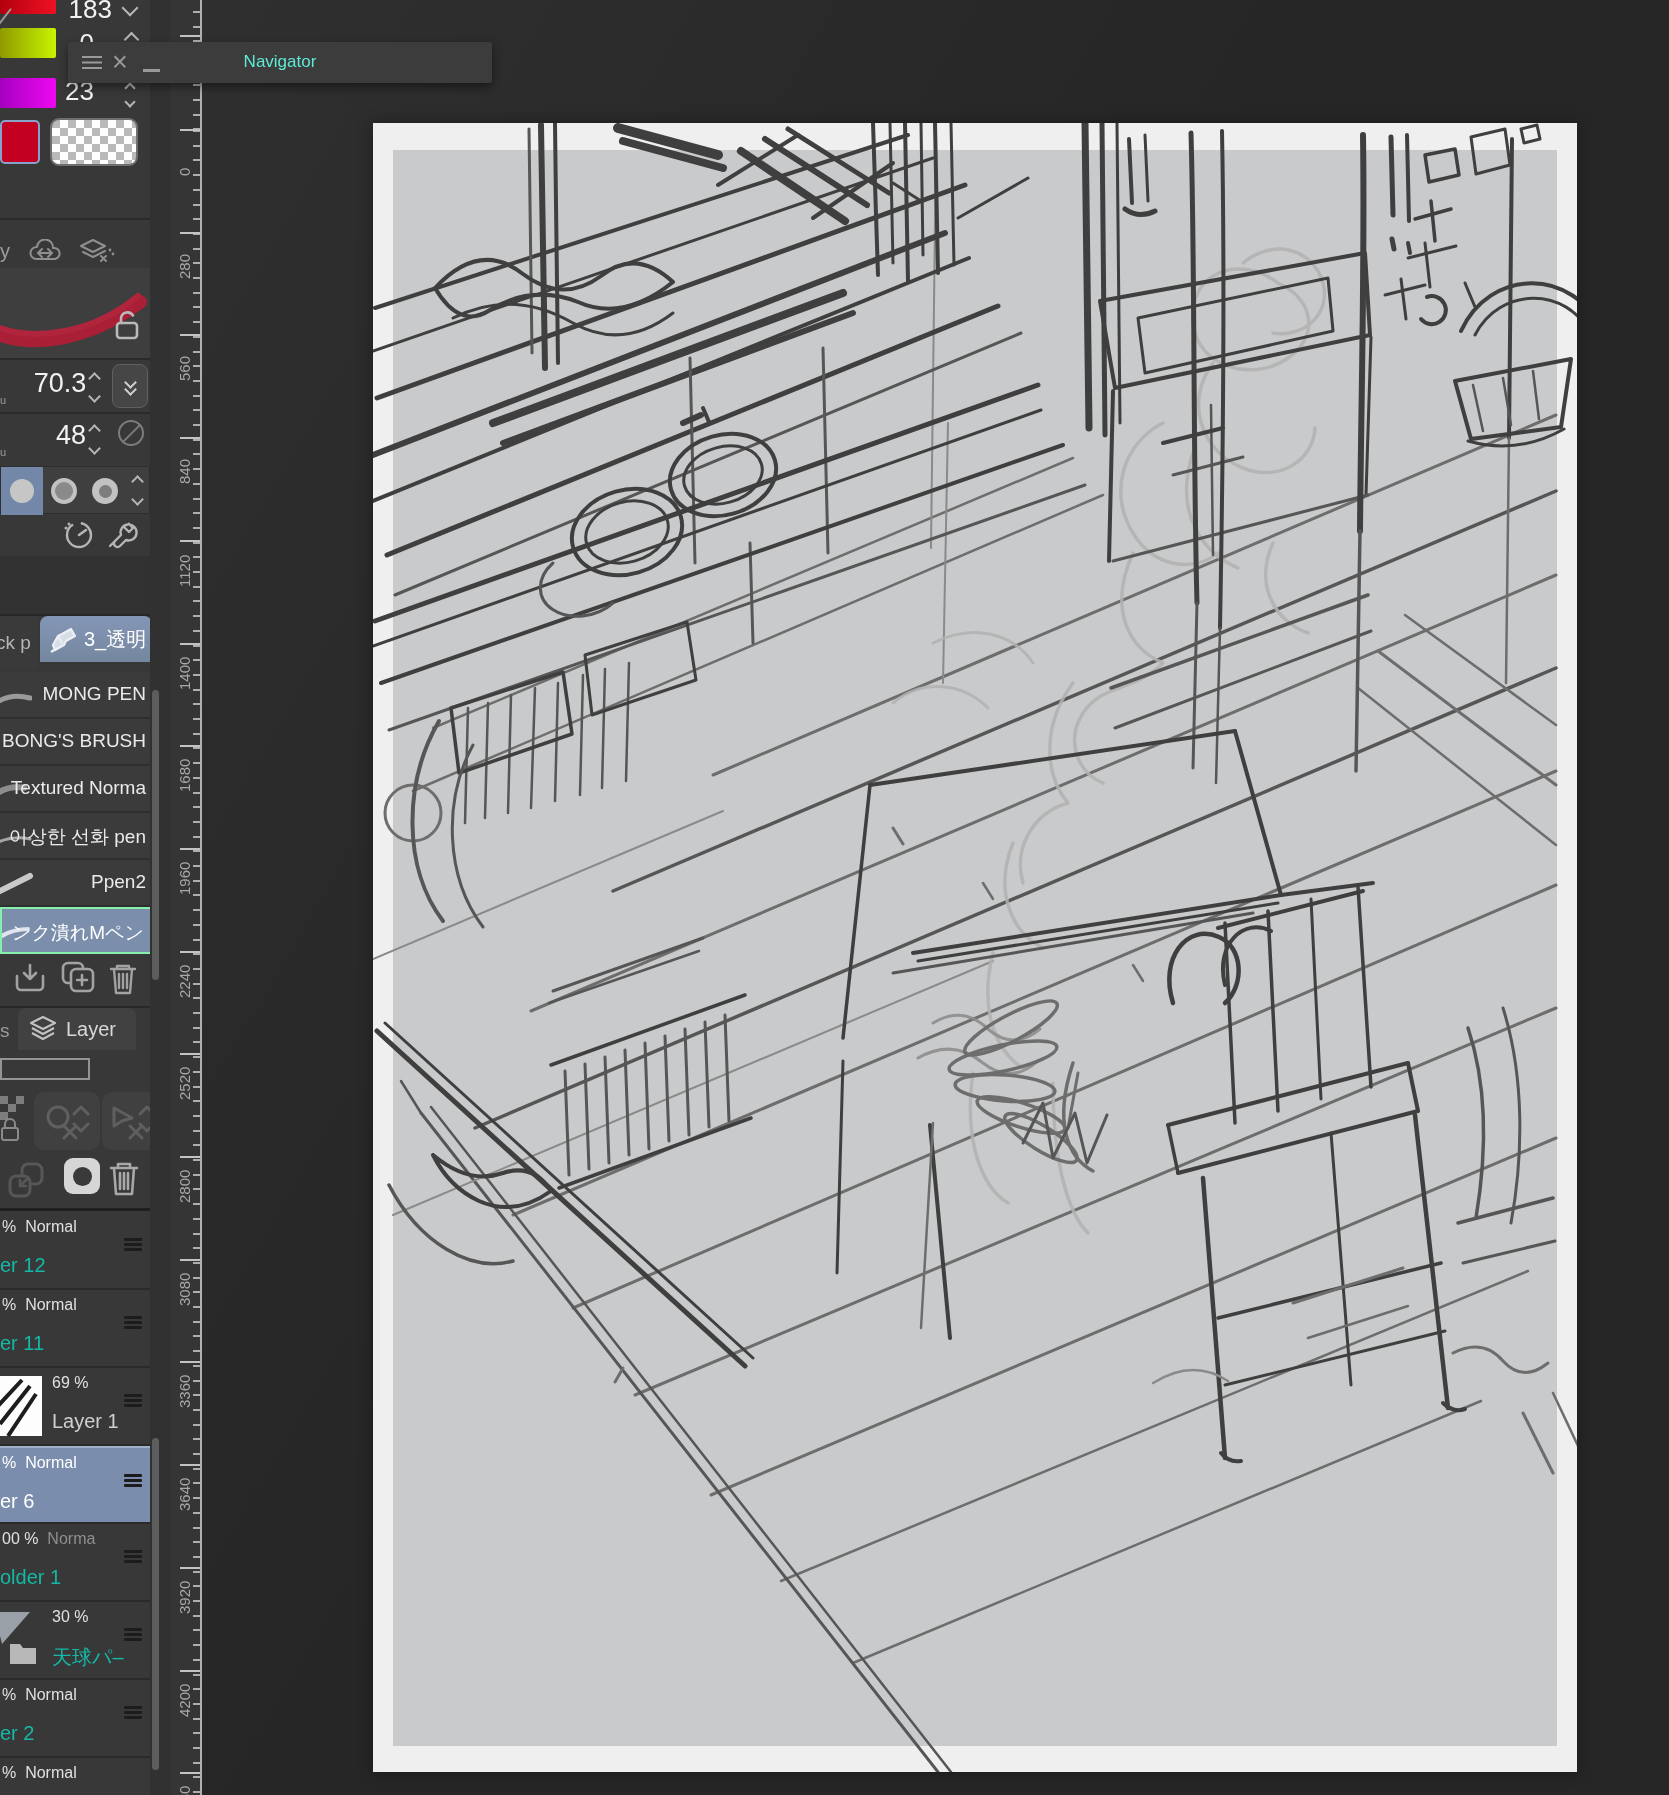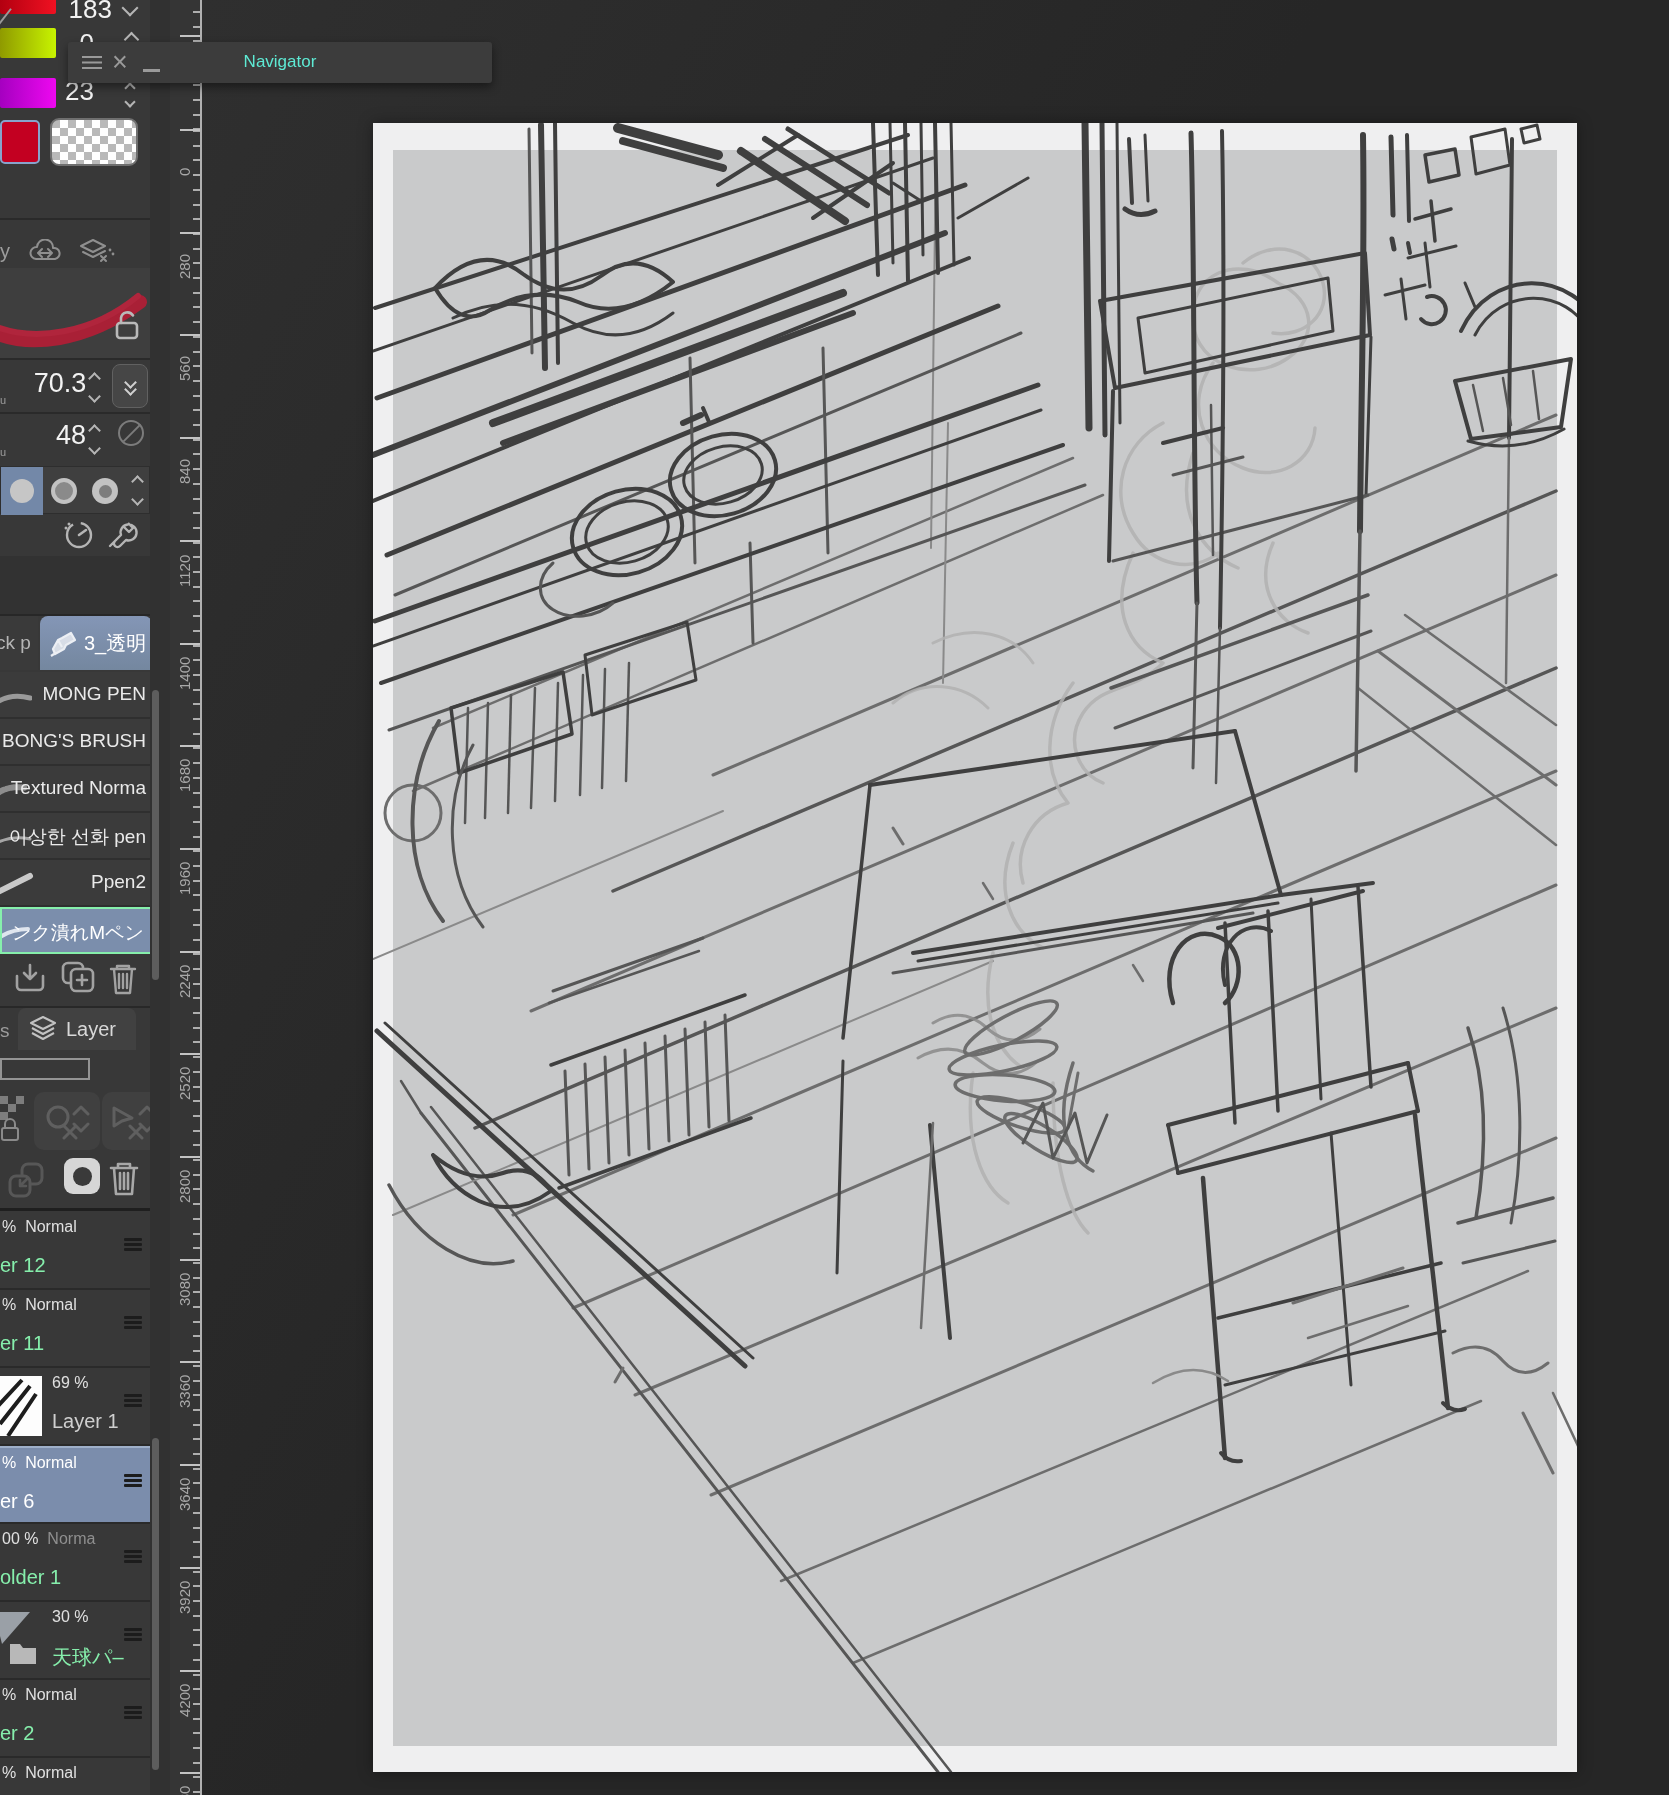--- a/index.html
+++ b/index.html
@@ -27,21 +27,21 @@
   .circle{border-radius:50%}
   .brush-tab-left{background:#3a3a3a;color:#b5b5b5;font-size:19px;overflow:hidden}
   .brush-tab-sel{background:linear-gradient(#8496b6,#74879f);border-radius:8px 8px 0 0;color:#fff;display:flex;align-items:center}
   .brush-row{left:0;width:152px;height:47px;background:#3b3b3b;border-bottom:2px solid #2f2f2f;overflow:hidden}
   .brush-row .bname{position:absolute;right:6px;top:11px;font-size:19px;color:#eaeaea;white-space:nowrap}
   .brush-row.sel{background:#7b8eac;border:2px solid #86efac}
   .brush-row.sel .bname{color:#fff}
   .layer-row{left:0;width:150px;height:78px;border-bottom:2px solid #2a2a2a;overflow:hidden}
   .layer-row.sel{background:#7b8dac;border-top:2px solid #9fb0ca}
   .lr-line1{position:absolute;left:2px;top:6px;font-size:16px;color:#e0e0e0;white-space:nowrap}
-  .lr-line2{position:absolute;left:0px;top:42px;font-size:20px;color:#86efac;white-space:nowrap}
+  .lr-line2{position:absolute;left:0px;top:42px;font-size:20px;color:#14b8a6;white-space:nowrap}
   .ham{position:absolute;left:124px;top:26px;width:18px;height:13px;display:flex;flex-direction:column;justify-content:space-between}
   .ham i{height:2.6px;background:#1c1c1c;border-radius:1px}
   .tab{border-radius:8px 8px 0 0;background:#414141;display:flex;align-items:center}
   
   .ruler{left:170px;top:0;width:32px;height:1795px;background:#353535;border-right:2px solid #b0b0b0}
   .ruler::before{content:"";position:absolute;right:0;top:0;width:7px;height:100%;
     background:repeating-linear-gradient(to bottom, rgba(195,195,195,.85) 0 2px, transparent 2px 14.7px);
     background-position:0 130px}
   .rmaj{position:absolute;right:0;width:20px;height:2px;background:#c3c3c3}
   .rlab{position:absolute;left:6px;font-size:15px;color:#a8a8a8;transform-origin:0 0;transform:rotate(-90deg);white-space:nowrap}
@@ -155,21 +155,21 @@
     <svg class="abs" style="left:104px;top:516px" width="36" height="36" viewBox="0 0 36 36">
       <path d="M6,30 L17,19 a8,8 0 1 1 5,5 L16,30 a3.4,3.4 0 0 1 -5,-5 z M24,7 l5,5 -4,4 -5,-5" stroke="#b5b5b5" stroke-width="2.4" fill="none" stroke-linejoin="round"></path>
     </svg>
 
     <div class="abs" style="left:0;top:556px;width:150px;height:58px;background:#323232"></div>
     <div class="abs hline" style="top:614px;background:#272727"></div>
 
     <div class="abs brush-tab-left" style="left:0;top:616px;width:38px;height:54px">
       <span style="position:absolute;left:-4px;top:16px;white-space:nowrap">ck p</span>
     </div>
-    <div class="abs brush-tab-sel" style="left:40px;top:616px;width:112px;height:54px">
+    <div class="abs brush-tab-sel" style="left:40px;top:616px;width:112px;height:46px">
       <svg style="margin-left:8px" width="28" height="28" viewBox="0 0 28 28">
         <path d="M5,20 l5,-9 4,-2 9,-5 4,7 -9,5 -2,4 -9,5 z M10,11 l4,7 M6,25 l-3,2" stroke="#eceff4" stroke-width="2.2" fill="#e8ebf1" fill-opacity=".85" stroke-linejoin="round"></path>
       </svg>
       <span style="font-size:20px;margin-left:8px;white-space:nowrap">3_透明</span>
     </div>
 
     <div class="abs brush-row" style="top:672px">
       <svg style="position:absolute;left:-8px;top:8px" width="40" height="32" viewBox="0 0 40 32">
           <path d="M0,26 q16,-14 38,-8" stroke="#9a9a9a" stroke-width="5" fill="none" stroke-linecap="round"></path>
         </svg>

